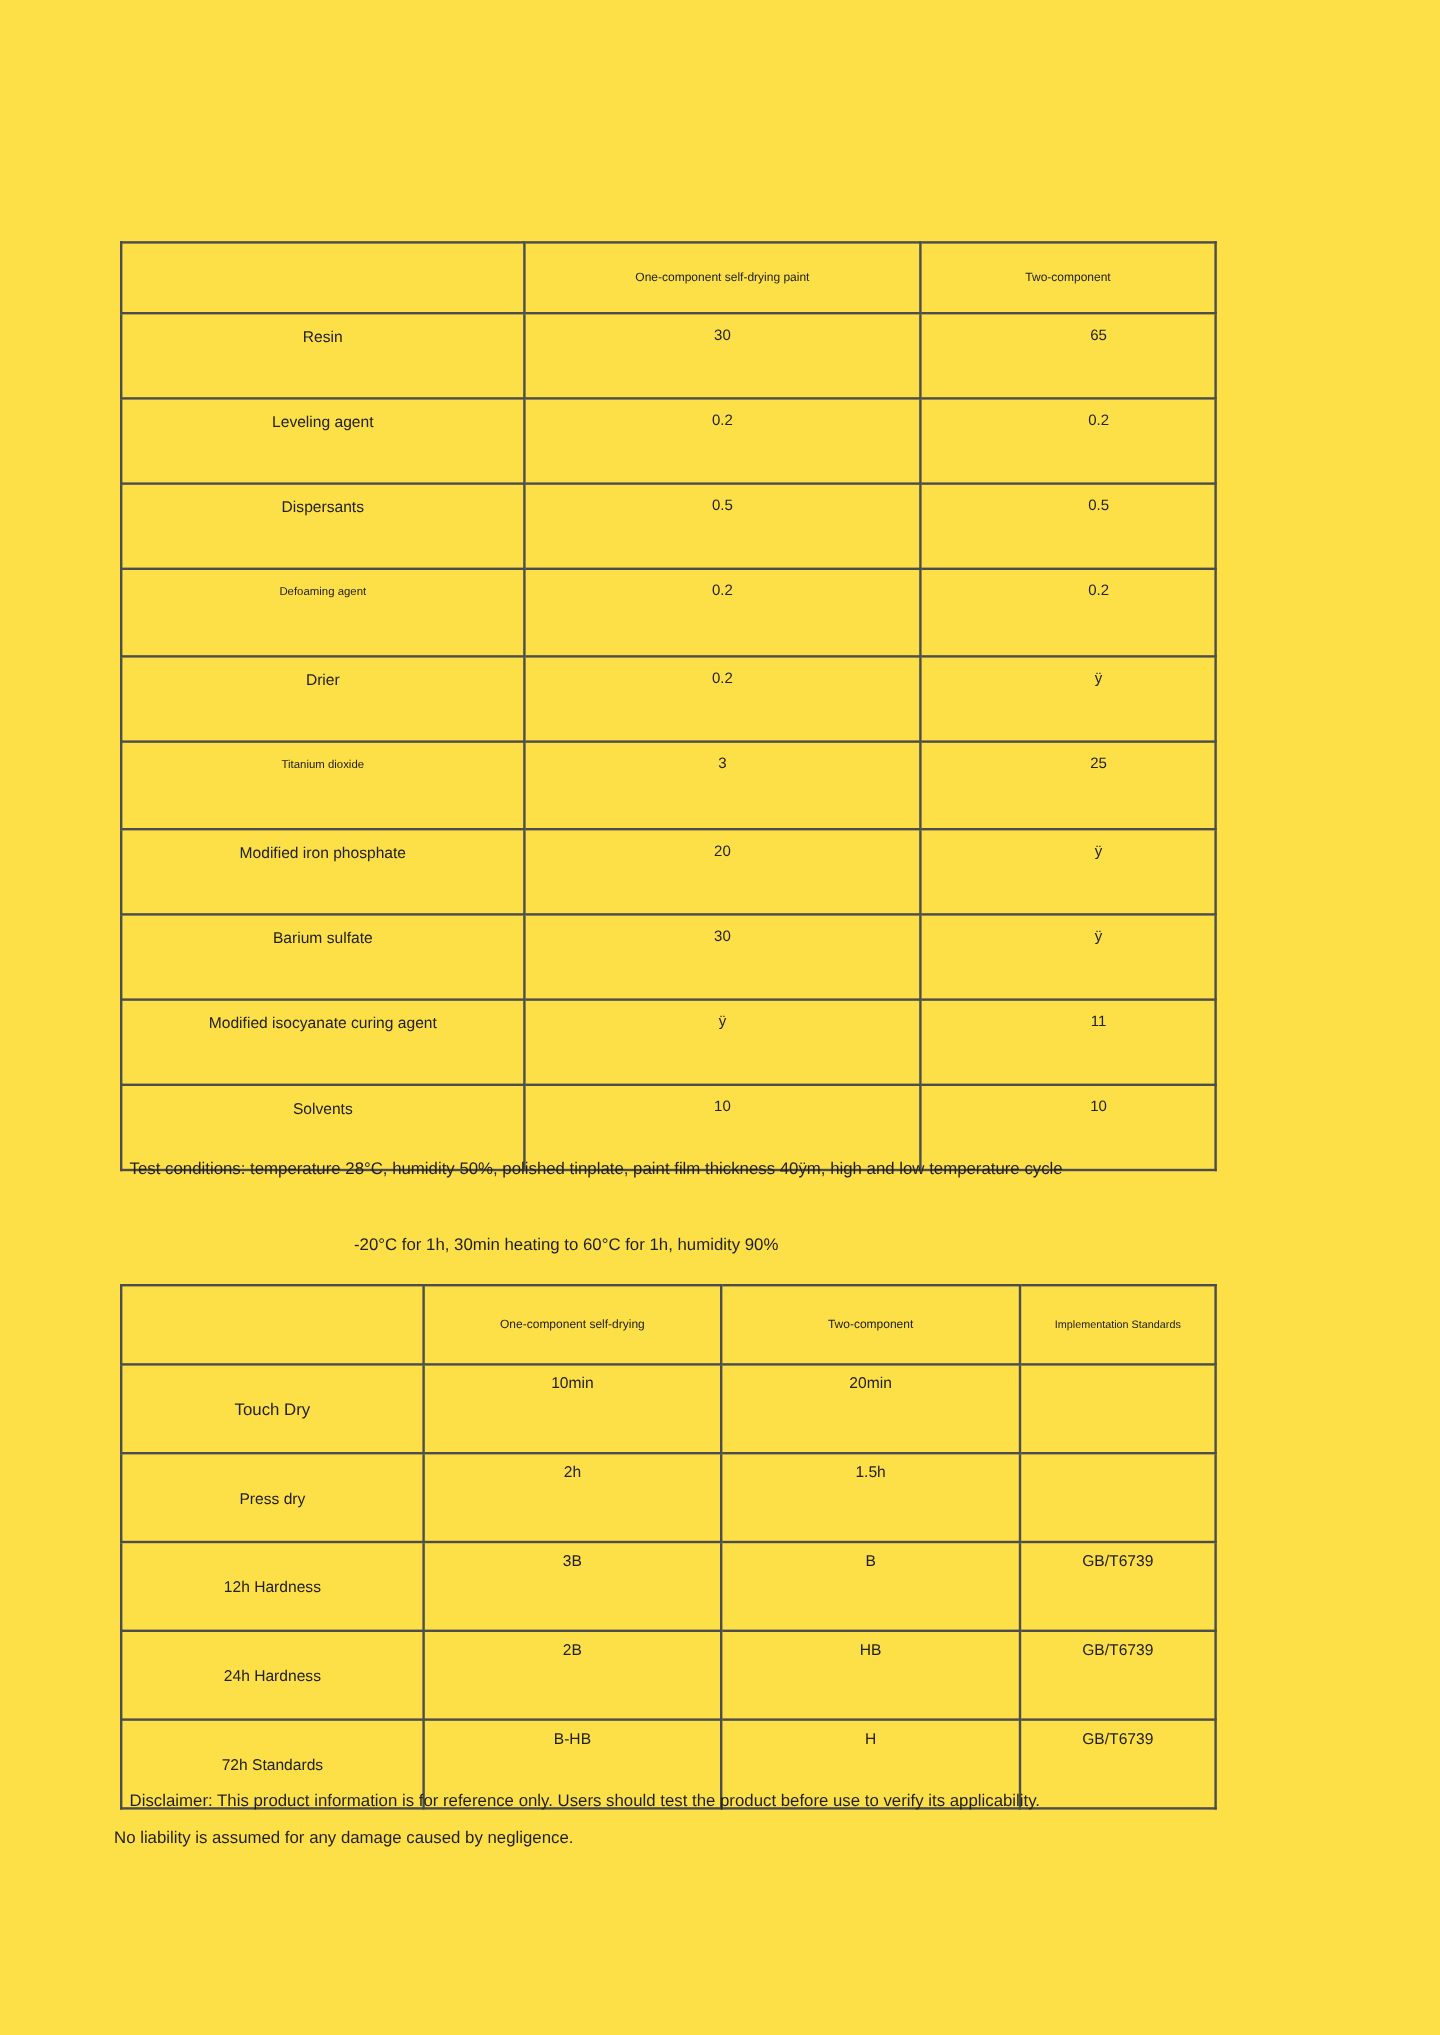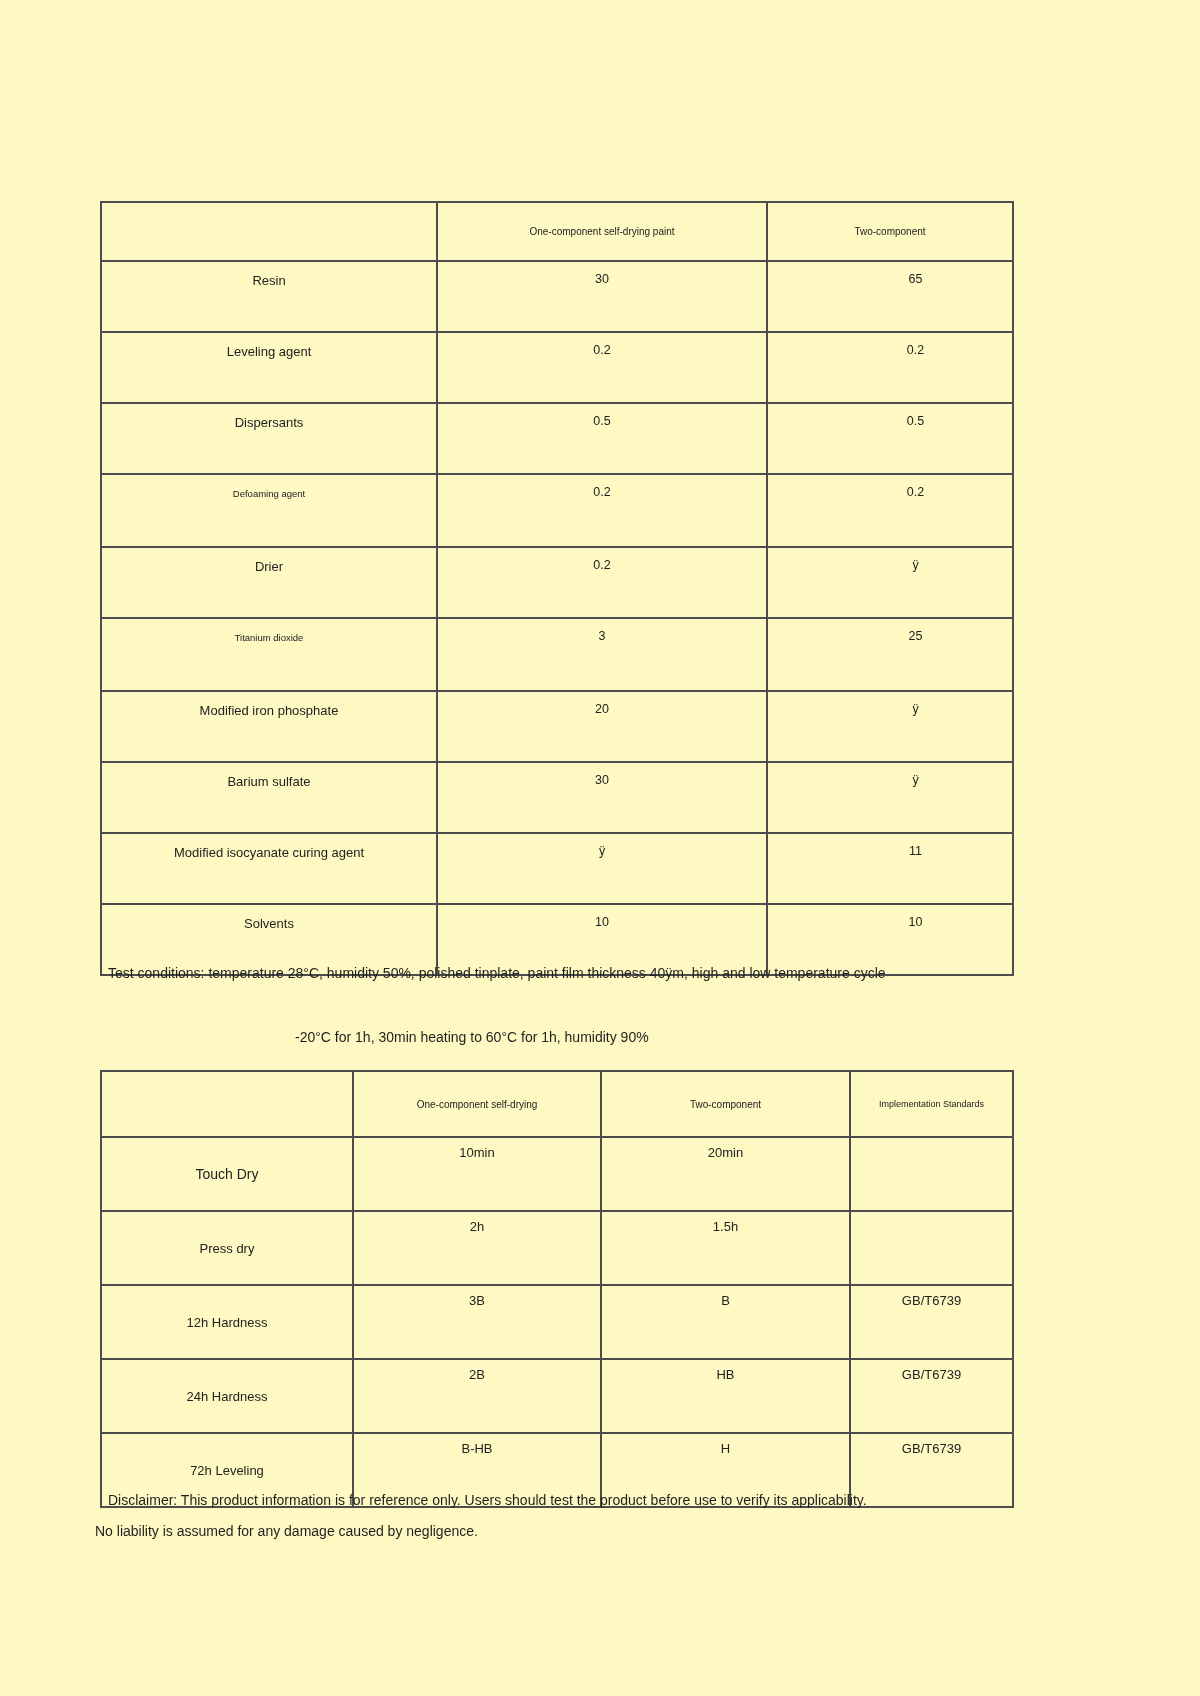--- a/index.html
+++ b/index.html
@@ -1,20 +1,20 @@
 <!DOCTYPE html>
 <html><head>
 <meta charset="utf-8">
 <style>
   html,body{margin:0;padding:0;background:#ffffff;}
   .page{
     position:relative;
     width:1200px;
     height:1696px;
-    background:#fef9c3;
+    background:#fde047;
     font-family:"Liberation Sans", sans-serif;
     color:#222222;
     overflow:hidden;
   }
   table{border-collapse:collapse;table-layout:fixed;}
   td{
     border:2px solid #4d4d4d;
     text-align:center;
     overflow:hidden;
     color:#222222;
@@ -151,21 +151,21 @@
       <td class="val">B</td>
       <td class="val">GB/T6739</td>
     </tr>
     <tr class="row">
       <td class="lbl">24h Hardness</td>
       <td class="val">2B</td>
       <td class="val">HB</td>
       <td class="val">GB/T6739</td>
     </tr>
     <tr class="row">
-      <td class="lbl">72h Leveling</td>
+      <td class="lbl">72h Standards</td>
       <td class="val">B-HB</td>
       <td class="val">H</td>
       <td class="val">GB/T6739</td>
     </tr>
   </tbody>
     </table>
 
   <div class="line disc1">Disclaimer: This product information is for reference only. Users should test the product before use to verify its applicability.</div>
   <div class="line disc2">No liability is assumed for any damage caused by negligence.</div>
 

